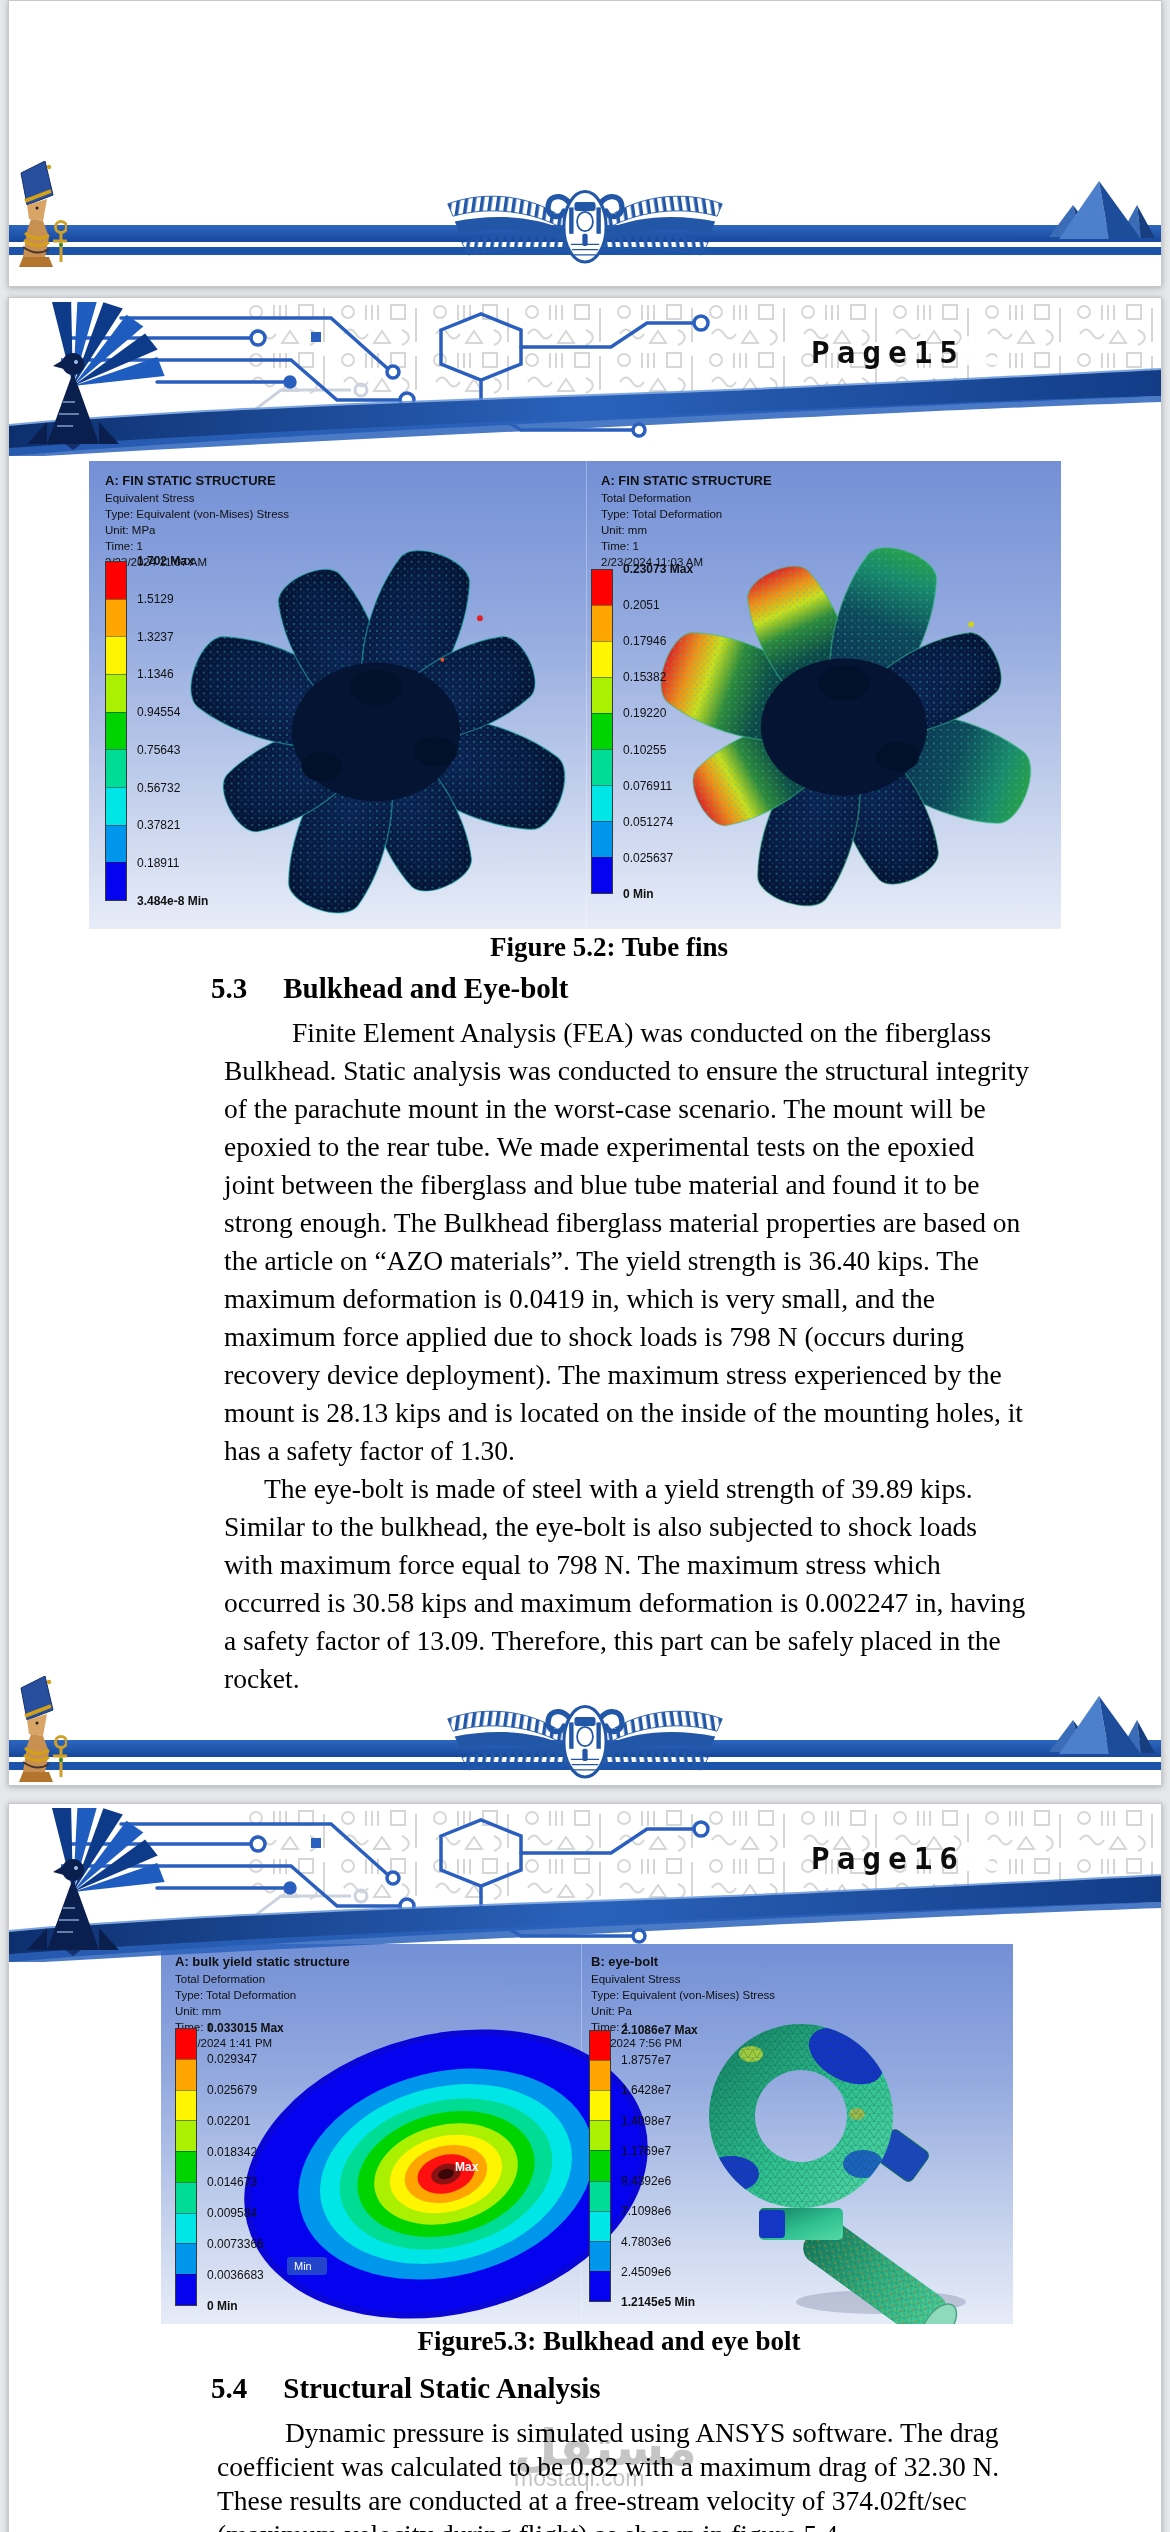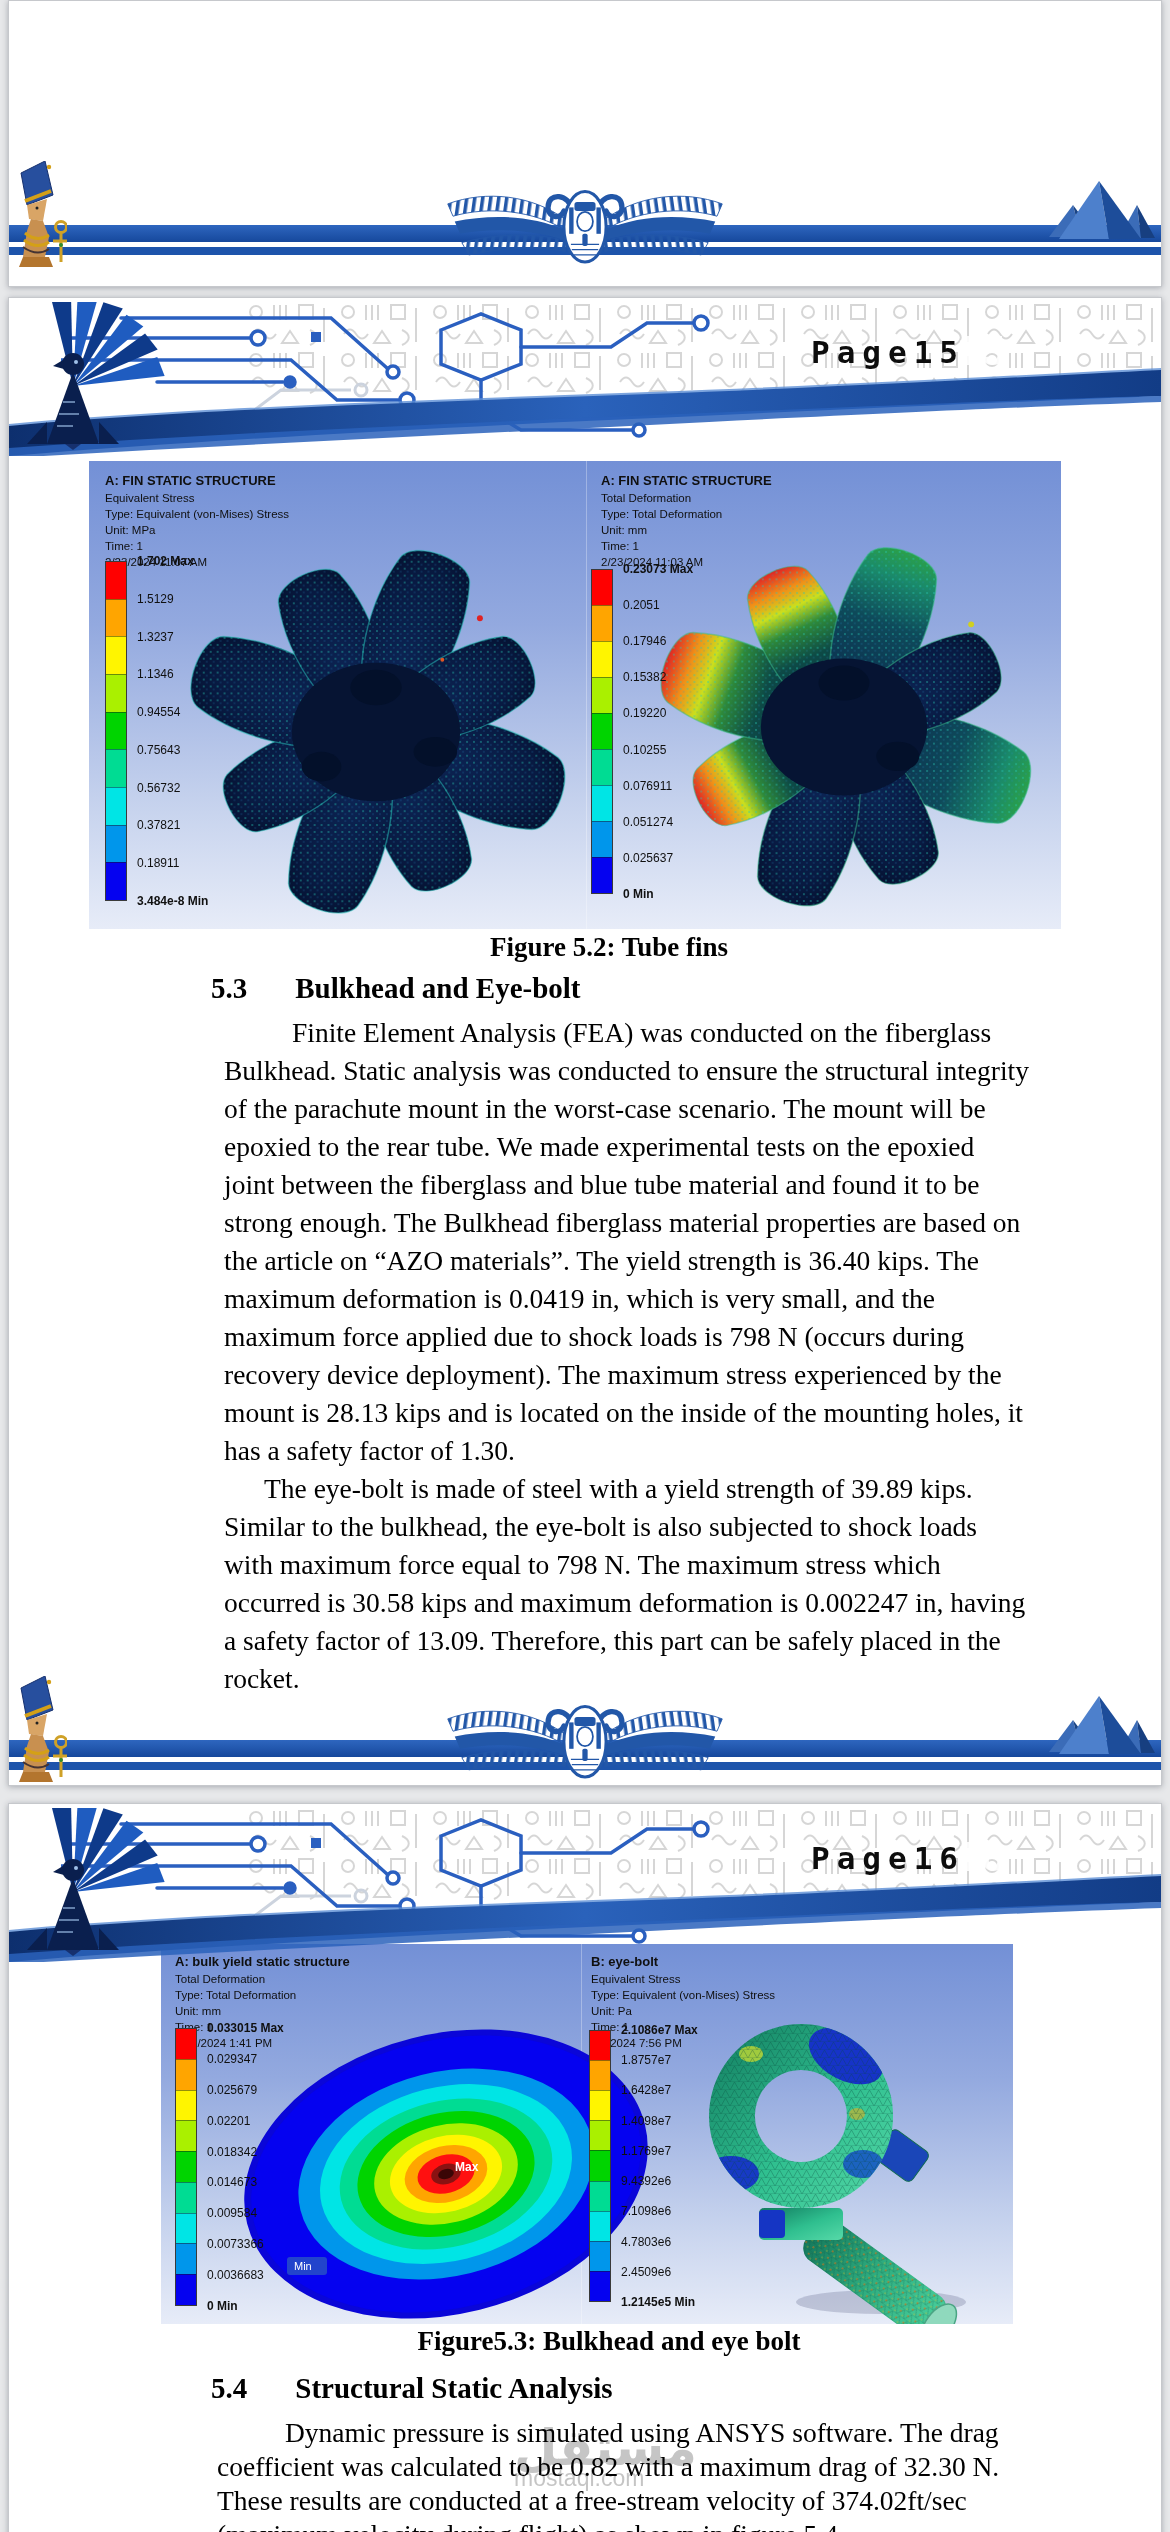--- a/index.html
+++ b/index.html
@@ -42,21 +42,21 @@
   .legLabels{position:absolute;left:32px;top:-6px;height:calc(100% + 12px);
     display:flex;flex-direction:column;justify-content:space-between}
   .legLabel{font-size:12px;height:12px;line-height:12px;color:#101010;white-space:nowrap}
   .legLabel:first-child,.legLabel:last-child{font-weight:bold}
   .model{position:absolute;z-index:1}
 
   
   .caption{position:absolute;left:100px;width:1000px;text-align:center;
     font-family:"Liberation Serif",serif;font-weight:bold;font-size:27px;color:#000}
   #p15 .caption{top:634px} #p16 .caption{top:522px}
-  .sectionHead{position:absolute;left:202px;display:flex;gap:48px;
+  .sectionHead{position:absolute;left:202px;display:flex;gap:36px;
     font-family:"Liberation Serif",serif;font-weight:bold;font-size:29px;color:#000}
   #p15 .sectionHead{top:674px} #p16 .sectionHead{top:568px}
   .bodyText{position:absolute;font-family:"Liberation Serif",serif;font-size:27.5px;
     color:#000;text-align:left}
   #p15 .bodyText{left:215px;top:716px;width:806px;line-height:38px}
   #p16 .bodyText{left:208px;top:612px;width:816px;line-height:34px;z-index:2}
   .bodyText p{margin:0}
   .indent-lg{text-indent:68px}
   .indent-sm{text-indent:40px}
   .watermark{position:absolute;left:505px;top:615px;width:300px;text-align:left;

